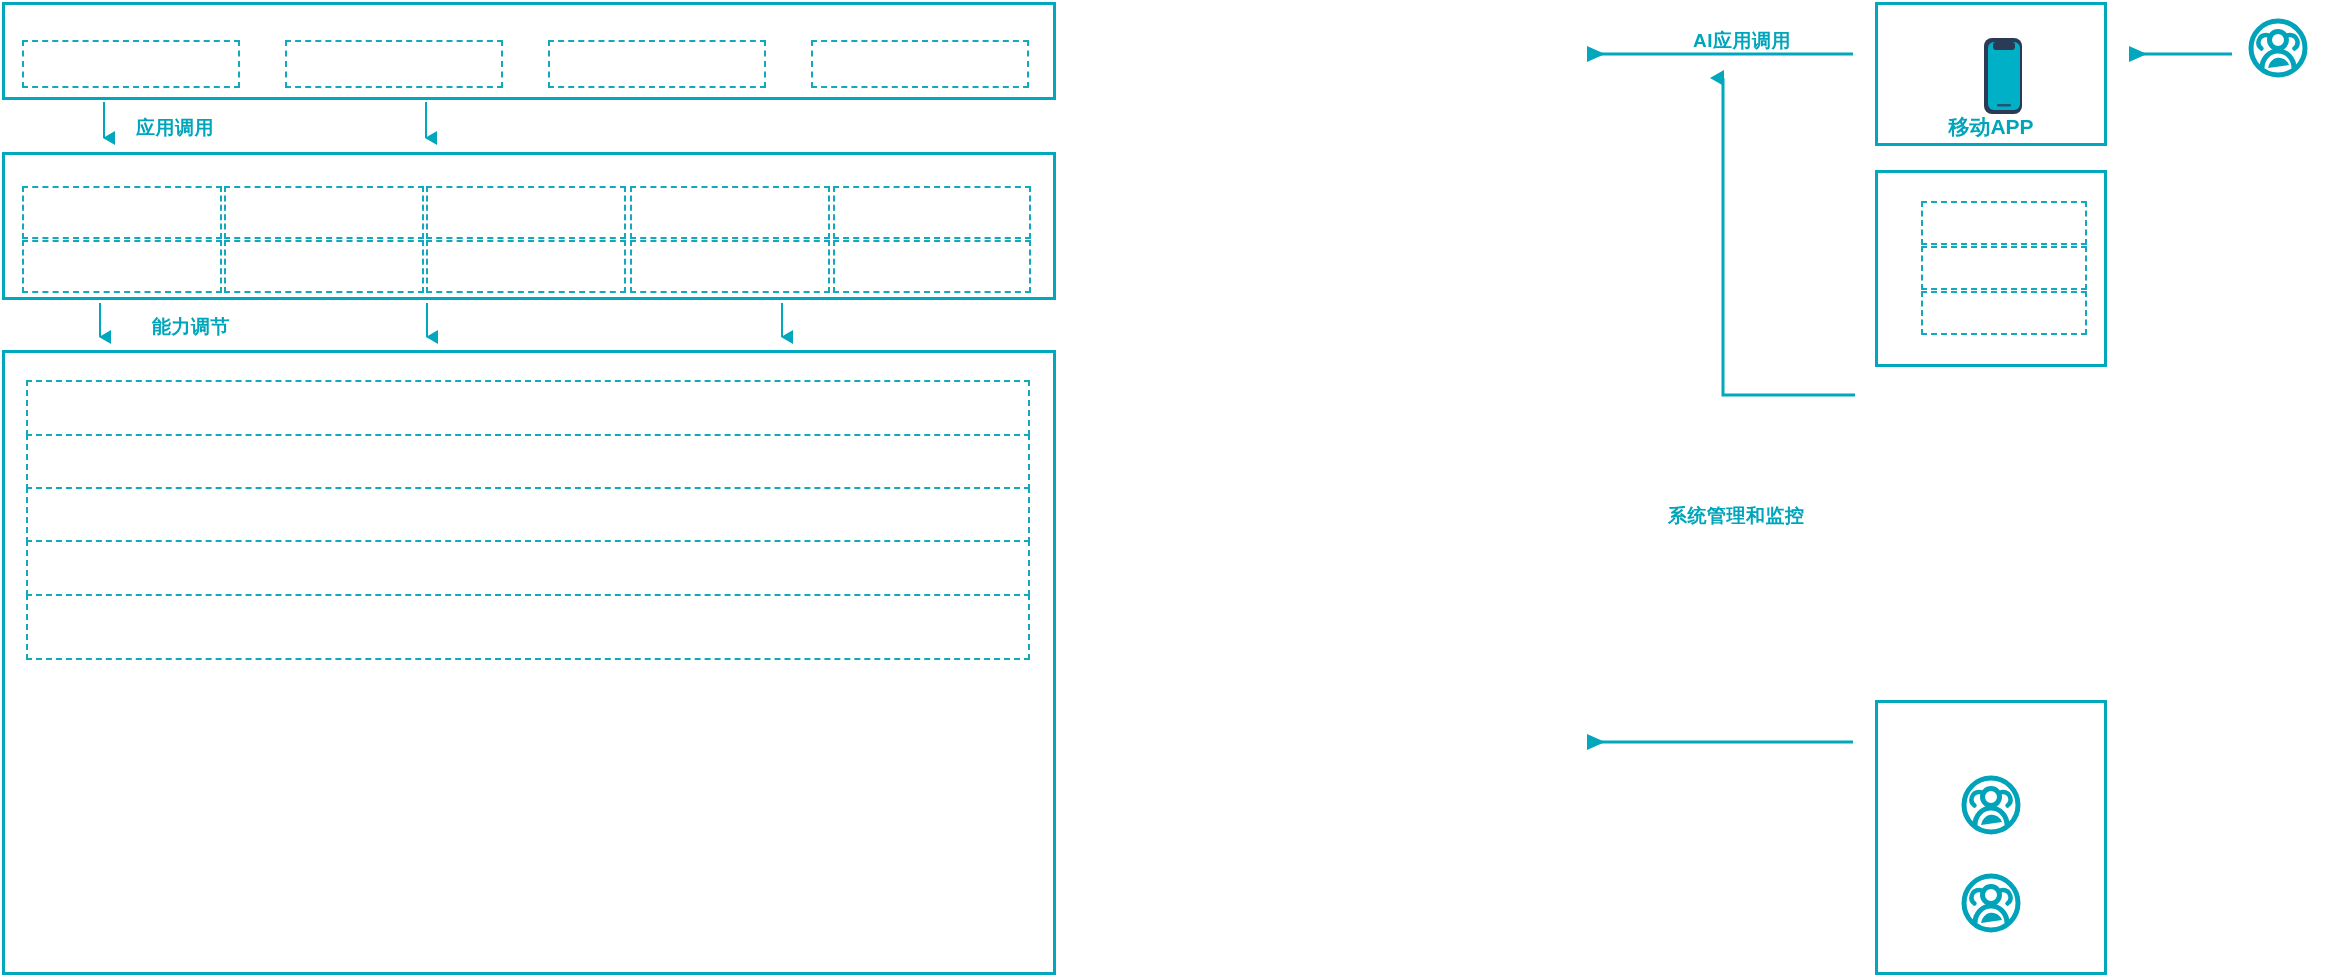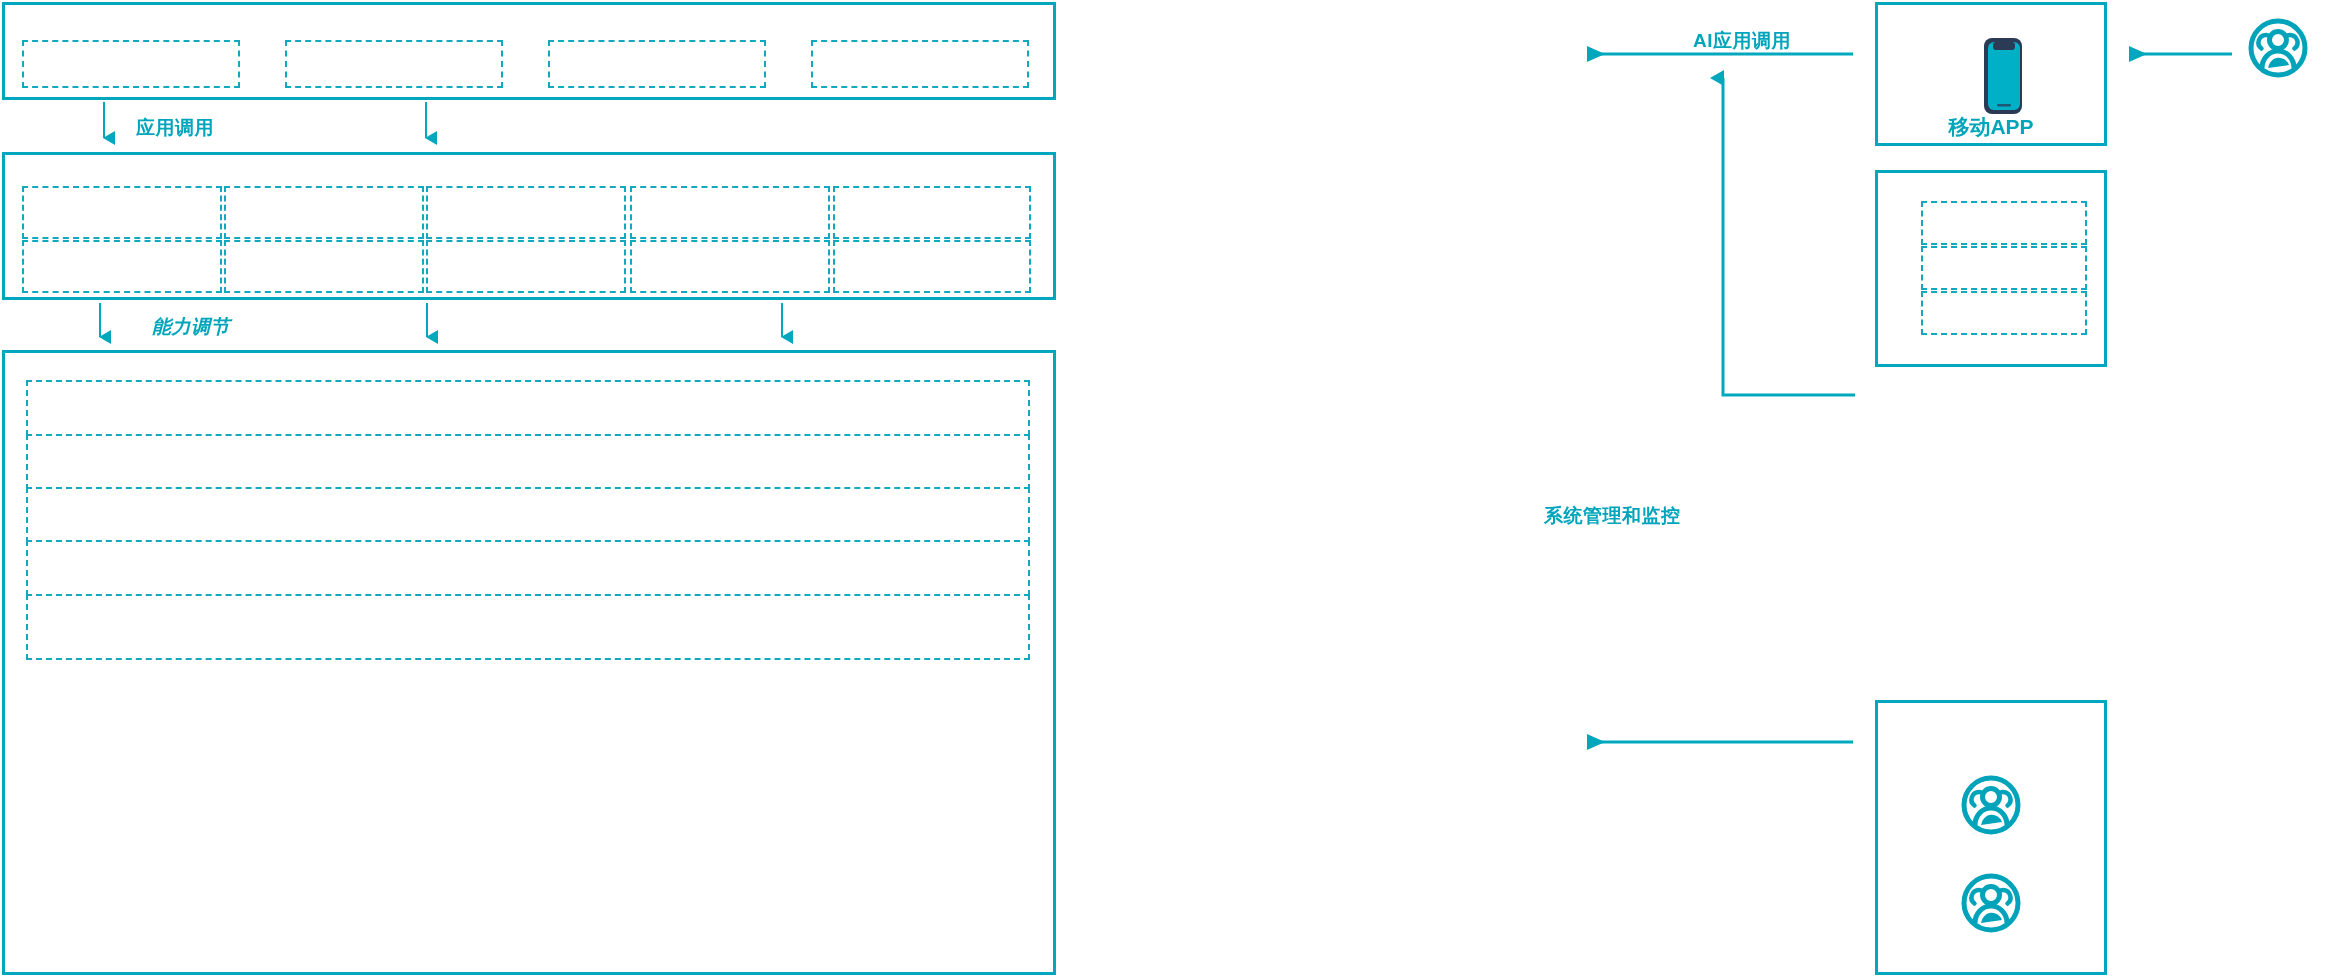--- a/index.html
+++ b/index.html
@@ -99,23 +99,23 @@
   <div class="boxlabel" style="left:1875px;top:116px;width:232px;">移动APP</div>
 
   <div class="panel" style="left:1875px;top:170px;width:232px;height:197px;"></div>
   <div class="dbox thin" style="left:1921px;top:201px;width:166px;height:44px;"></div>
   <div class="dbox thin" style="left:1921px;top:246px;width:166px;height:44px;"></div>
   <div class="dbox thin" style="left:1921px;top:291px;width:166px;height:44px;"></div>
 
   <div class="panel" style="left:1875px;top:700px;width:232px;height:275px;"></div>
 
   <div class="clabel" style="left:136px;top:118px;">应用调用</div>
-  <div class="clabel" style="left:152px;top:317px;font-style:italic;">能力调节</div>
+  <div class="clabel" style="left:152px;top:317px;">能力调节</div>
   <div class="clabel" style="left:1693px;top:31px;">AI应用调用</div>
-  <div class="clabel" style="left:1544px;top:506px;">系统管理和监控</div>
+  <div class="clabel" style="left:1668px;top:506px;">系统管理和监控</div>
 
   <svg id="overlay" viewBox="0 0 2326 977" xmlns="http://www.w3.org/2000/svg">
     <defs>
       <marker id="ahDown" markerWidth="14" markerHeight="12" refX="7" refY="11" orient="auto" markerUnits="userSpaceOnUse">
         <path d="M0,0 L14,0 L7,12 Z" fill="#00a7bd"></path>
       </marker>
       <marker id="ahLeft" markerWidth="18" markerHeight="16" refX="17" refY="8" orient="auto" markerUnits="userSpaceOnUse">
         <path d="M18,0 L18,16 L0,8 Z" fill="#00a7bd"></path>
       </marker>
       <marker id="ahUp" markerWidth="16" markerHeight="14" refX="8" refY="13" orient="auto" markerUnits="userSpaceOnUse">

